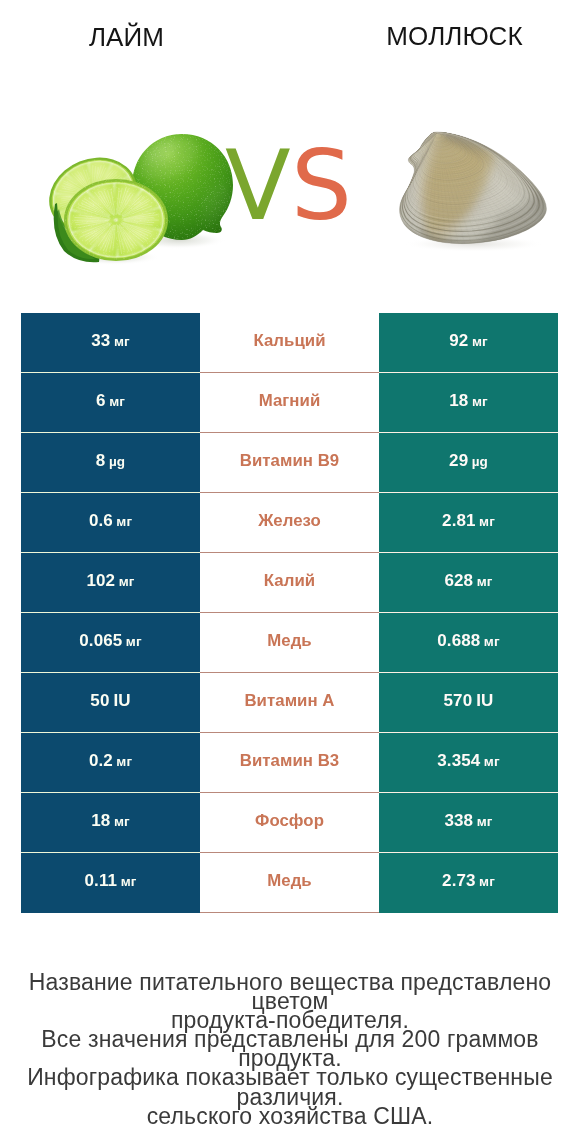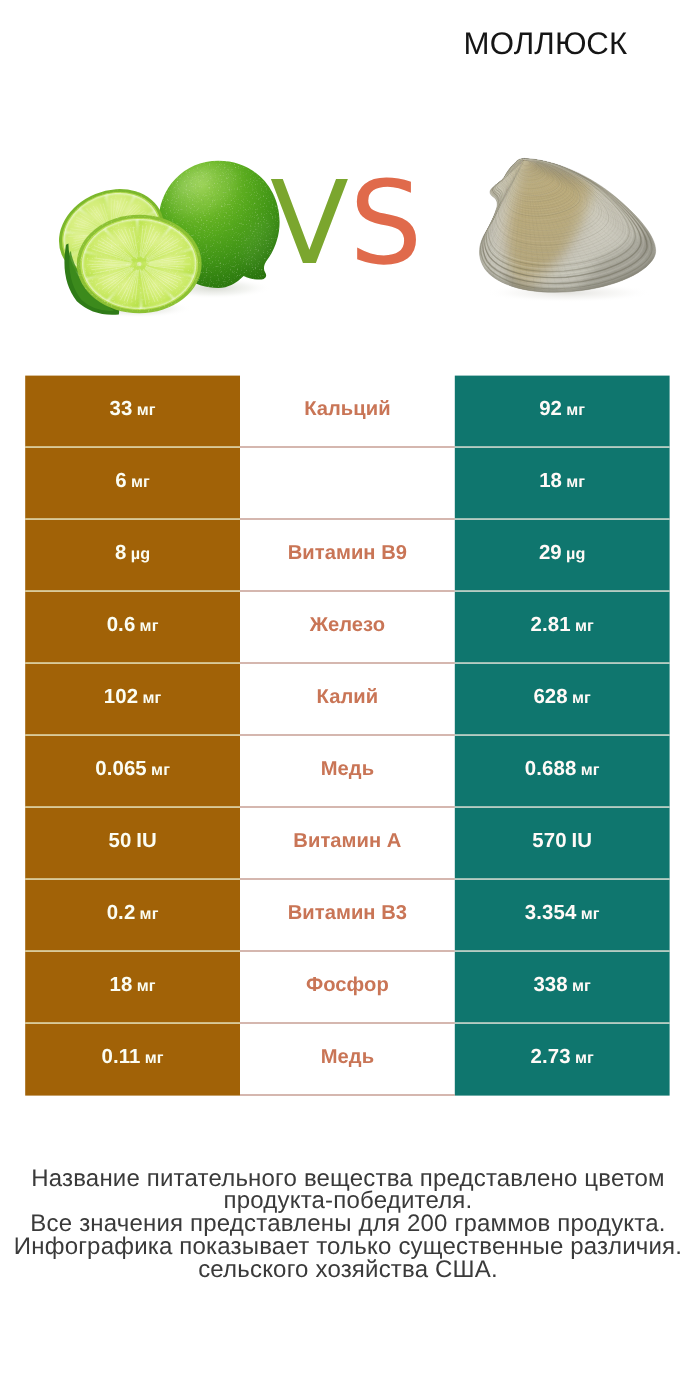--- a/index.html
+++ b/index.html
@@ -10,39 +10,40 @@
   .hdr{position:absolute;height:30px;line-height:30px;font-size:26px;
        letter-spacing:.1px;color:#151515;text-align:center;font-weight:400;}
   #hdr-left{left:0;top:22px;width:253px;}
   #hdr-right{left:290px;top:21px;width:329px;}
   .heroSvg{position:absolute;left:0;top:0;}
   .vs{position:absolute;left:0;top:0;width:580px;height:1144px;pointer-events:none;}
   .tbl{position:absolute;left:21px;top:313px;width:537px;height:600px;}
   .row{position:relative;height:60px;}
   .cell{position:absolute;top:0;height:60px;box-sizing:border-box;
         display:flex;align-items:baseline;justify-content:center;white-space:nowrap;padding-top:18px;}
-  .cL{left:0;width:179px;background:#a16207;color:#fbfdf3;}
+  .cL{left:0;width:179px;background:#0c4a6e;color:#fbfdf3;}
   .cM{left:179px;width:179px;background:#ffffff;color:#c97556;}
   .cR{left:358px;width:179px;background:#0f766e;color:#fffaf7;}
   .num{font-weight:700;font-size:17px;letter-spacing:.1px;}
   .unit{font-weight:700;font-size:13.5px;letter-spacing:.1px;margin-left:3.5px;}
   .unitbig{margin-left:4px;}
   .nm{font-family:"Liberation Sans",sans-serif;font-weight:700;font-size:16.8px;letter-spacing:.05px;}
   .sepL{position:absolute;left:0;width:179px;height:1.2px;background:#f0f7d8;}
   .sepM{position:absolute;left:179px;width:179px;height:1.1px;background:#b9887b;}
   .sepR{position:absolute;left:358px;width:179px;height:1.2px;background:#fdf1e4;}
   .botM{position:absolute;left:179px;top:598.9px;width:179px;height:1.1px;background:#b9887b;z-index:5;}
   .ftr{position:absolute;left:0;top:973px;width:580px;text-align:center;
-       font-size:20px;line-height:19.1px;color:#3a3a3a;letter-spacing:.16px;}
+       font-size:23px;line-height:19.1px;color:#3a3a3a;letter-spacing:.16px;}
 </style>
 </head>
 <body>
 
 <div class="page">
 
+  <div class="hdr" id="hdr-left">ЛАЙМ</div>
   <div class="hdr" id="hdr-right">МОЛЛЮСК</div>
 
   <svg class="heroSvg" width="580" height="300" viewBox="0 0 580 300">
     <g>
 <defs>
 <radialGradient id="wholeG" cx="36%" cy="19%" r="90%">
  <stop offset="0%" stop-color="#86c933"></stop>
             <stop offset="20%" stop-color="#6fba27"></stop>
  <stop offset="44%" stop-color="#55a81c"></stop>
             <stop offset="66%" stop-color="#419516"></stop>
@@ -336,20 +337,23 @@
         <div class="cell cR">
           <span class="num">92</span>
           <span class="unit">мг</span>
         </div>
       </div>
       <div class="row" style="top: 60px; position: absolute; left: 0px; width: 537px;">
         <div class="cell cL">
           <span class="num">6</span>
           <span class="unit">мг</span>
         </div>
+        <div class="cell cM">
+          <span class="nm">Магний</span>
+        </div>
         <div class="cell cR">
           <span class="num">18</span>
           <span class="unit">мг</span>
         </div>
       </div>
       <div class="sepL" style="top: 59px;"></div>
       <div class="sepM" style="top: 59px;"></div>
       <div class="sepR" style="top: 59px;"></div>
       <div class="row" style="top: 120px; position: absolute; left: 0px; width: 537px;">
         <div class="cell cL">

